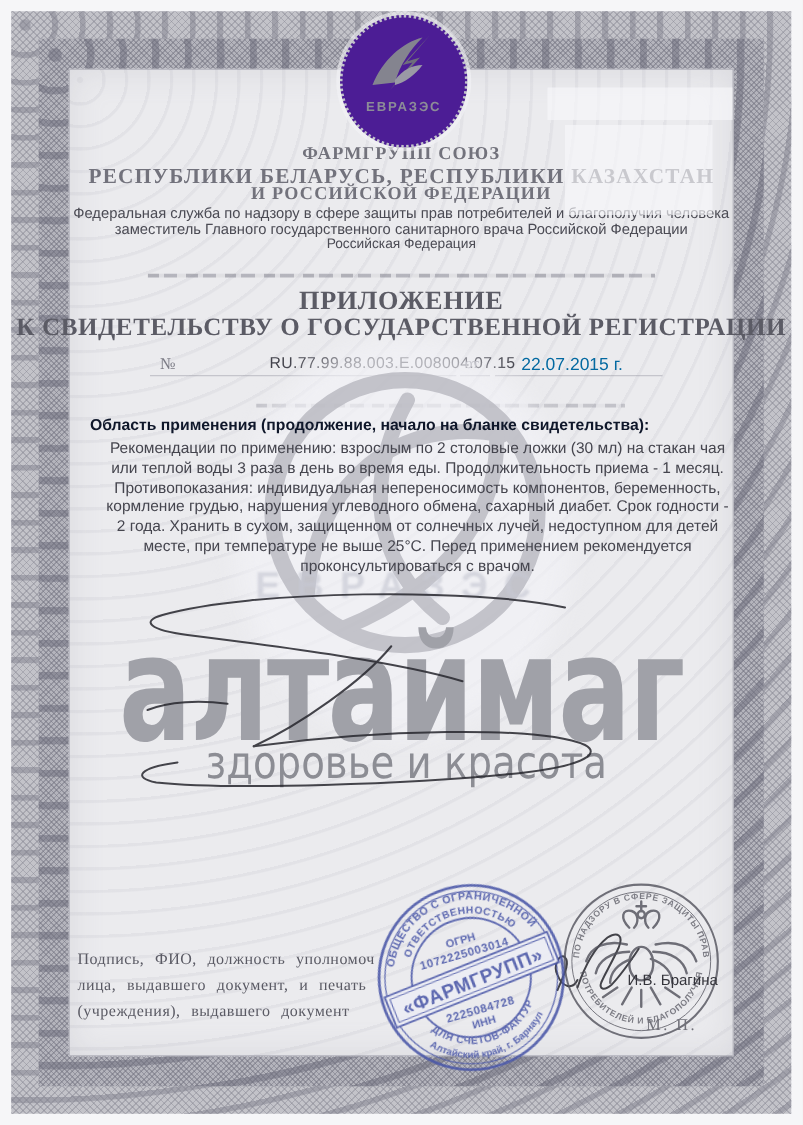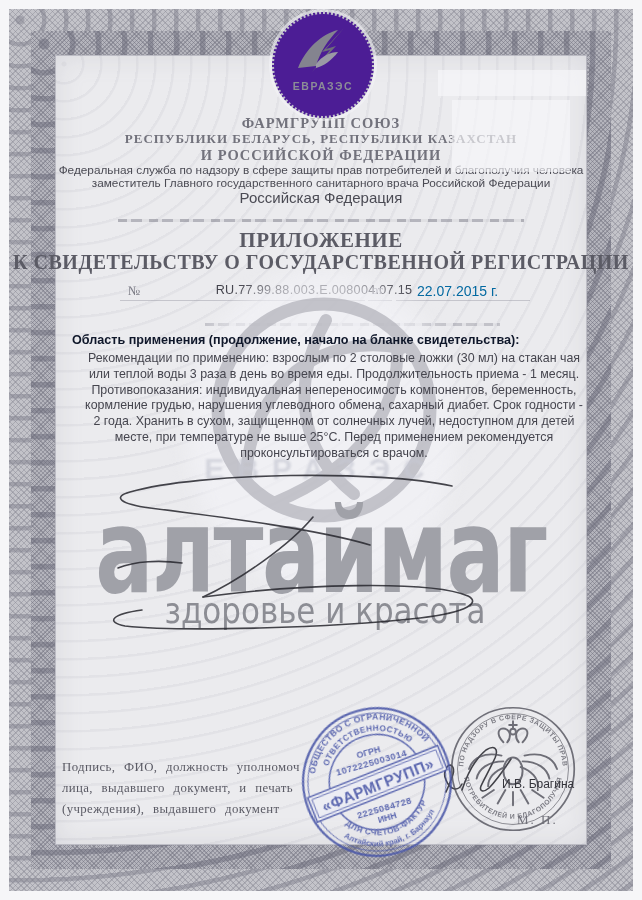--- a/index.html
+++ b/index.html
@@ -89,25 +89,25 @@
   <div class="logo-wrap">
     <svg viewBox="0 0 60 48" style="position:absolute;left:18px;top:12px;width:60px;height:48px;">
       <path d="M6,42 C14,22 30,8 46,4 C36,14 28,26 24,40 Z" fill="#84848f"></path>
       <path d="M52,2 L30,26 L38,24 L20,46 L44,20 L34,23 Z" fill="#6e6e7a"></path>
       <path d="M24,38 C30,30 38,26 46,26 C40,34 32,40 24,42 Z" fill="#9a9aa5"></path>
     </svg>
     <div class="logo-label">ЕВРАЗЭС</div>
   </div>
 
   <div class="t serif hdr" style="top:115px;font-size:14.5px;">ФАРМГРУПП СОЮЗ</div>
-  <div class="t serif hdr" style="top:131px;font-size:13px;font-family:Liberation Serif, serif;">РЕСПУБЛИКИ БЕЛАРУСЬ, РЕСПУБЛИКИ КАЗАХСТАН</div>
+  <div class="t serif hdr" style="top:131px;font-size:17px;font-family:Liberation Serif, serif;">РЕСПУБЛИКИ БЕЛАРУСЬ, РЕСПУБЛИКИ КАЗАХСТАН</div>
   <div class="t serif hdr" style="top:147px;font-size:14.5px;">И РОССИЙСКОЙ ФЕДЕРАЦИИ</div>
   <div class="t agency" style="top:163px;font-size:11.8px;">Федеральная служба по надзору в сфере защиты прав потребителей и благополучия человека</div>
   <div class="t agency" style="top:176px;font-size:11.8px;">заместитель Главного государственного санитарного врача Российской Федерации</div>
-  <div class="t agency" style="top:189px;font-size:15px;">Российская Федерация</div>
+  <div class="t agency" style="top:189px;font-size:11px;">Российская Федерация</div>
 
   <div class="micro" style="left:118px;right:118px;top:219px;"></div>
 
   <div class="t serif title" style="top:228px;font-size:21px;z-index:4;">ПРИЛОЖЕНИЕ</div>
   <div class="t serif title" style="top:251px;font-size:20px;z-index:4;">К СВИДЕТЕЛЬСТВУ О ГОСУДАРСТВЕННОЙ РЕГИСТРАЦИИ</div>
 
   <div class="reg-row" style="z-index:4;">
     <span class="serif" style="left:128px;font-size:13px;color:#7b7b85;">№</span>
     <span style="left:160px;width:212px;text-align:center;font-size:12.6px;color:#42424b;letter-spacing:.3px;margin-left:48px;">RU.77.99.88.003.E.008004.07.15</span>
     <span class="serif" style="left:372px;font-size:12px;color:#9b9ba5;">от</span>

